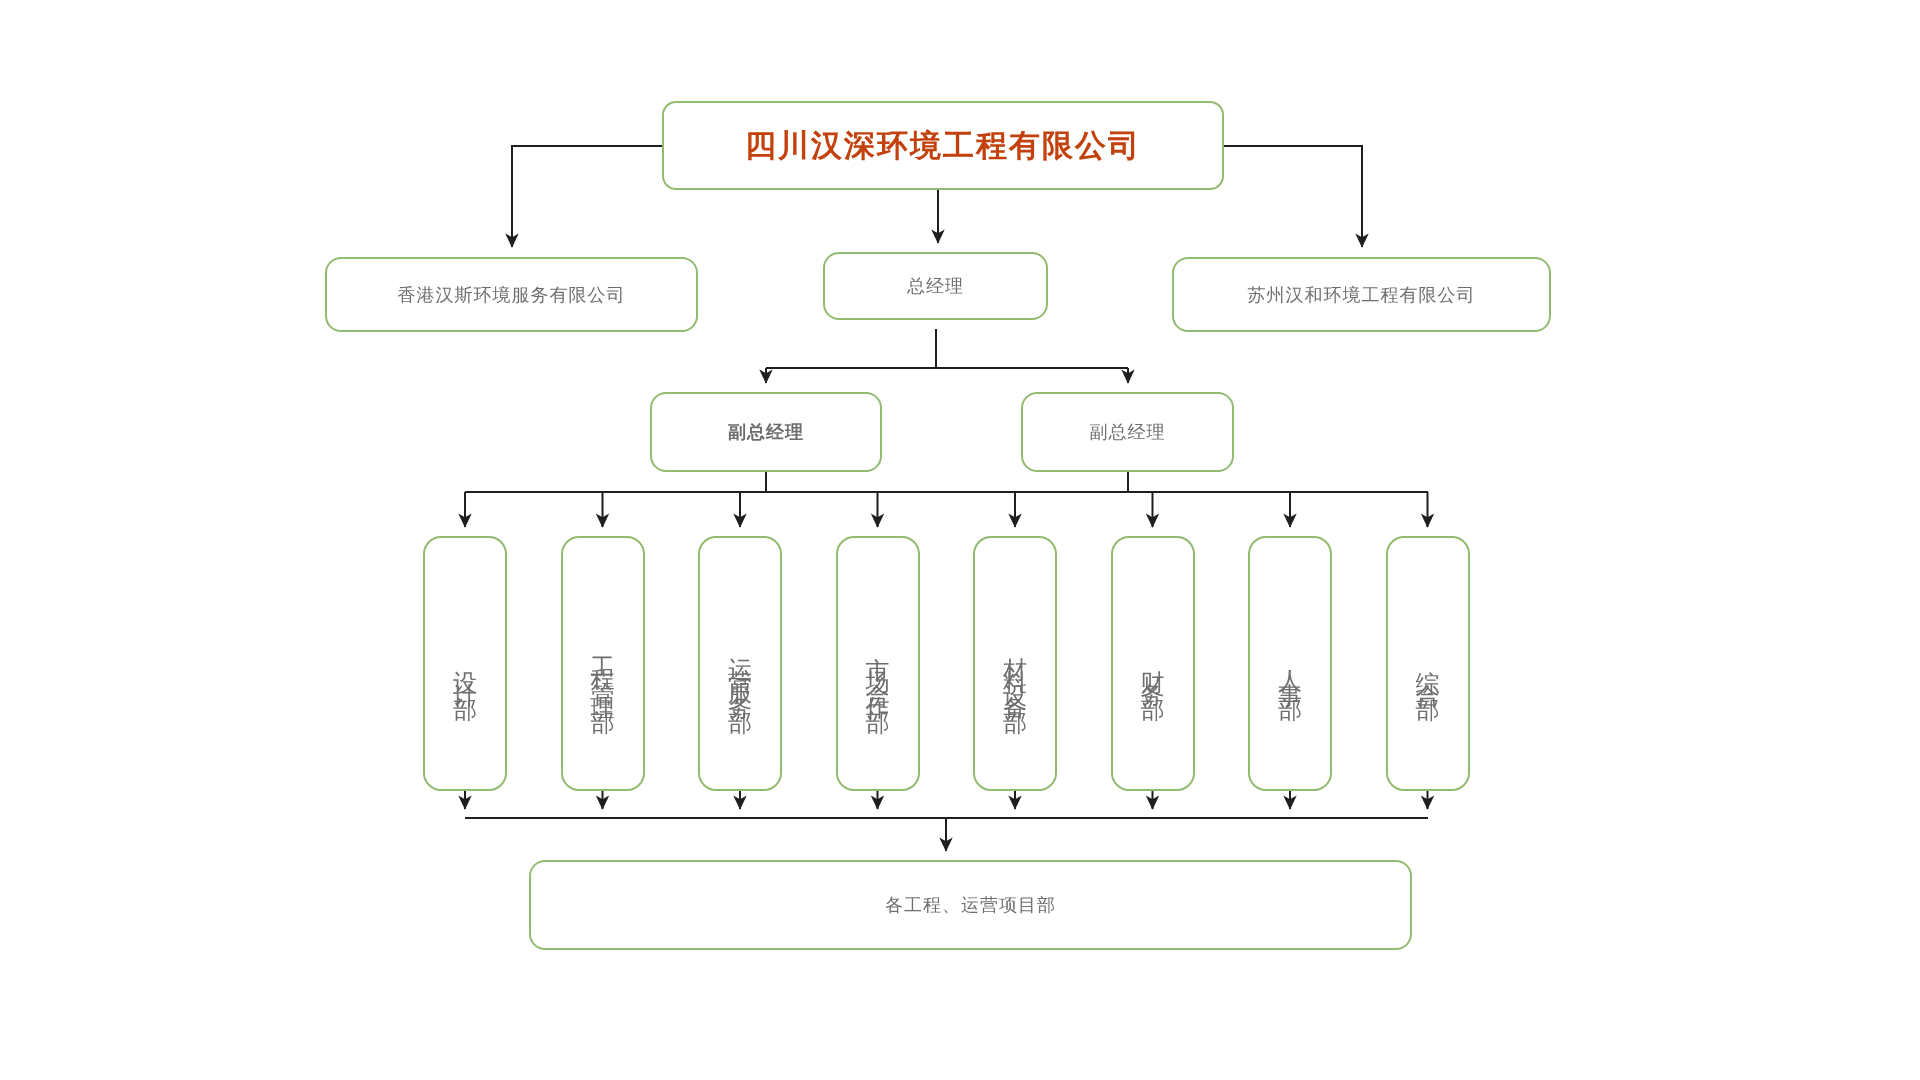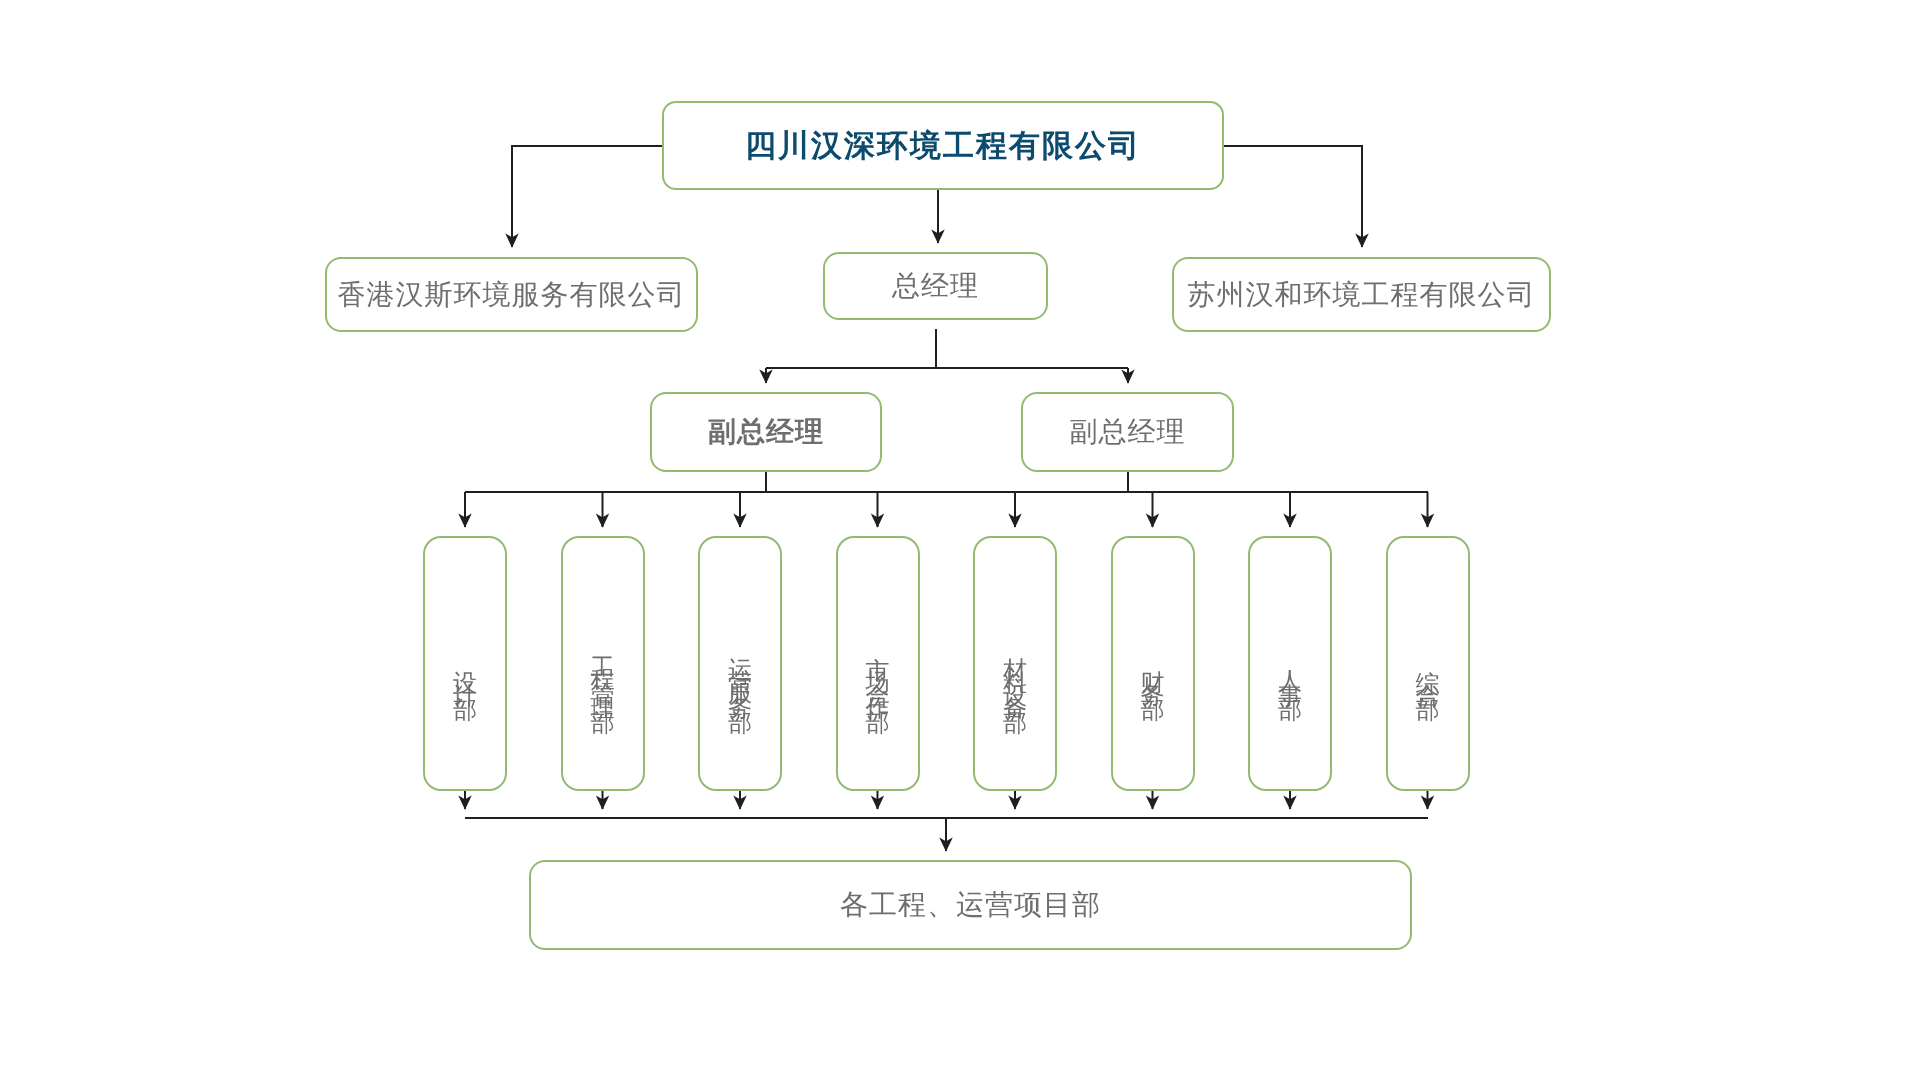--- a/index.html
+++ b/index.html
@@ -24,29 +24,29 @@
   .node {
     position: absolute;
     box-sizing: border-box;
     background: #ffffff;
     border: 2px solid #93bb70;
     border-radius: 16px;
     display: flex;
     align-items: center;
     justify-content: center;
     color: #6e6e6e;
-    font-size: 28px;
+    font-size: 18px;
     letter-spacing: 1px;
     white-space: nowrap;
   }
   .node.root {
     border-radius: 14px;
     font-size: 31px;
     font-weight: 700;
-    color: #0c4a6e;
+    color: #c2410c;
     letter-spacing: 2px;
   }
   .node.dept {
     border-radius: 18px;
     font-size: 24px;
   }
   .node.dept .vtext {
     writing-mode: vertical-lr;
     text-orientation: upright;
     letter-spacing: 13px;

